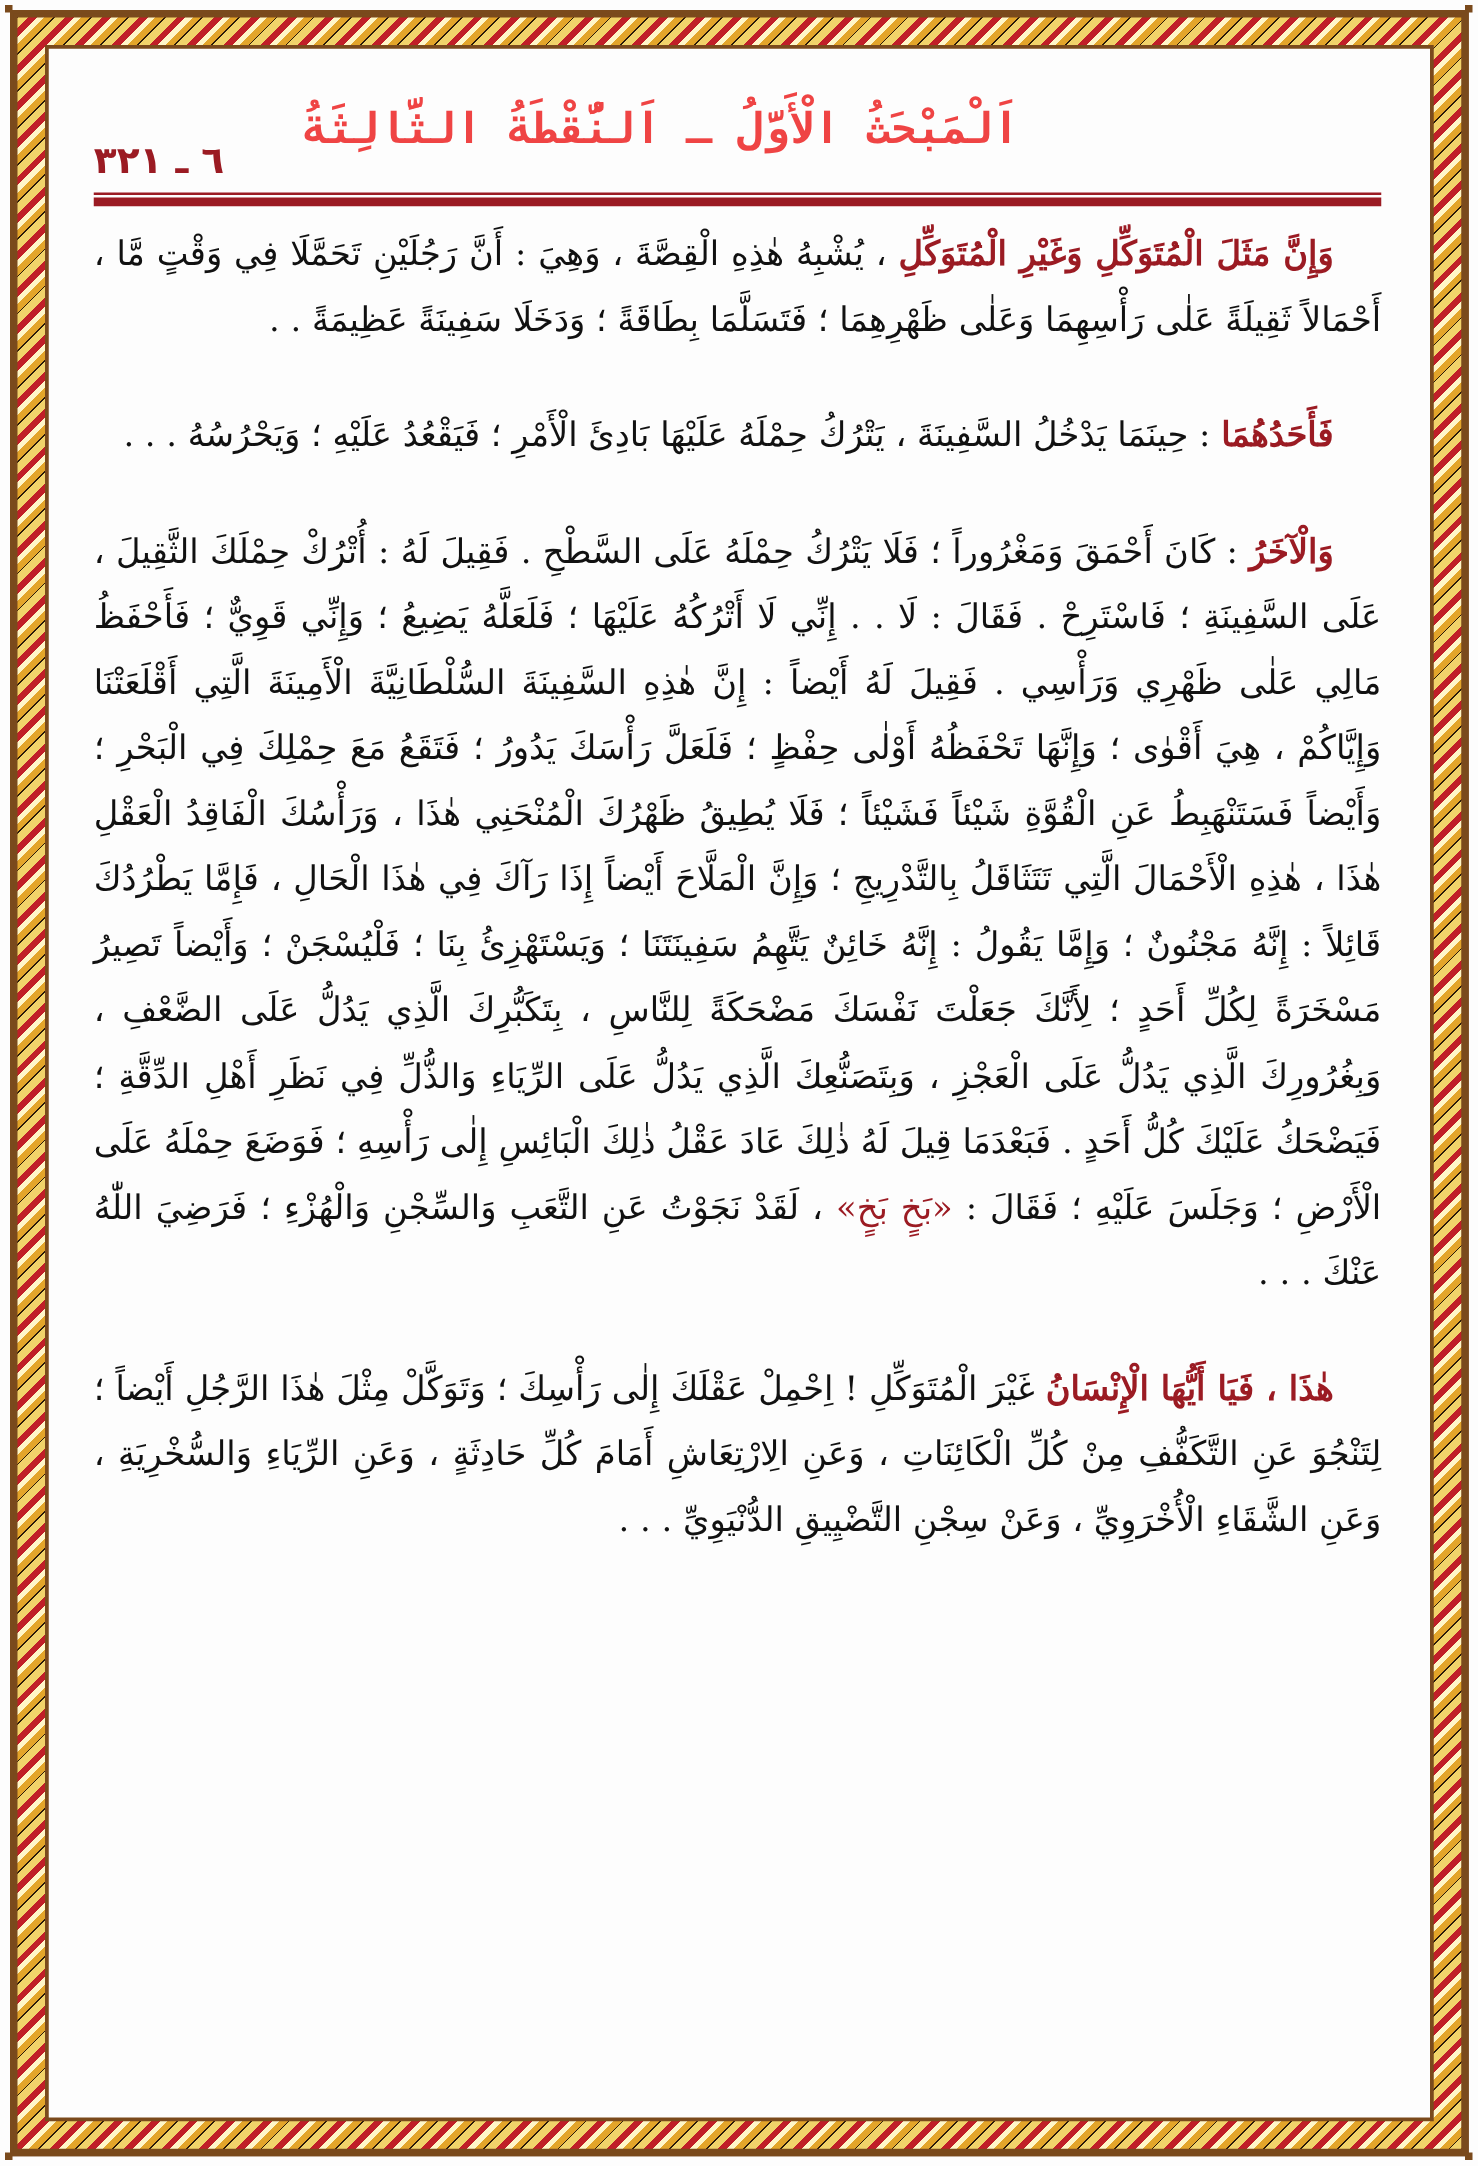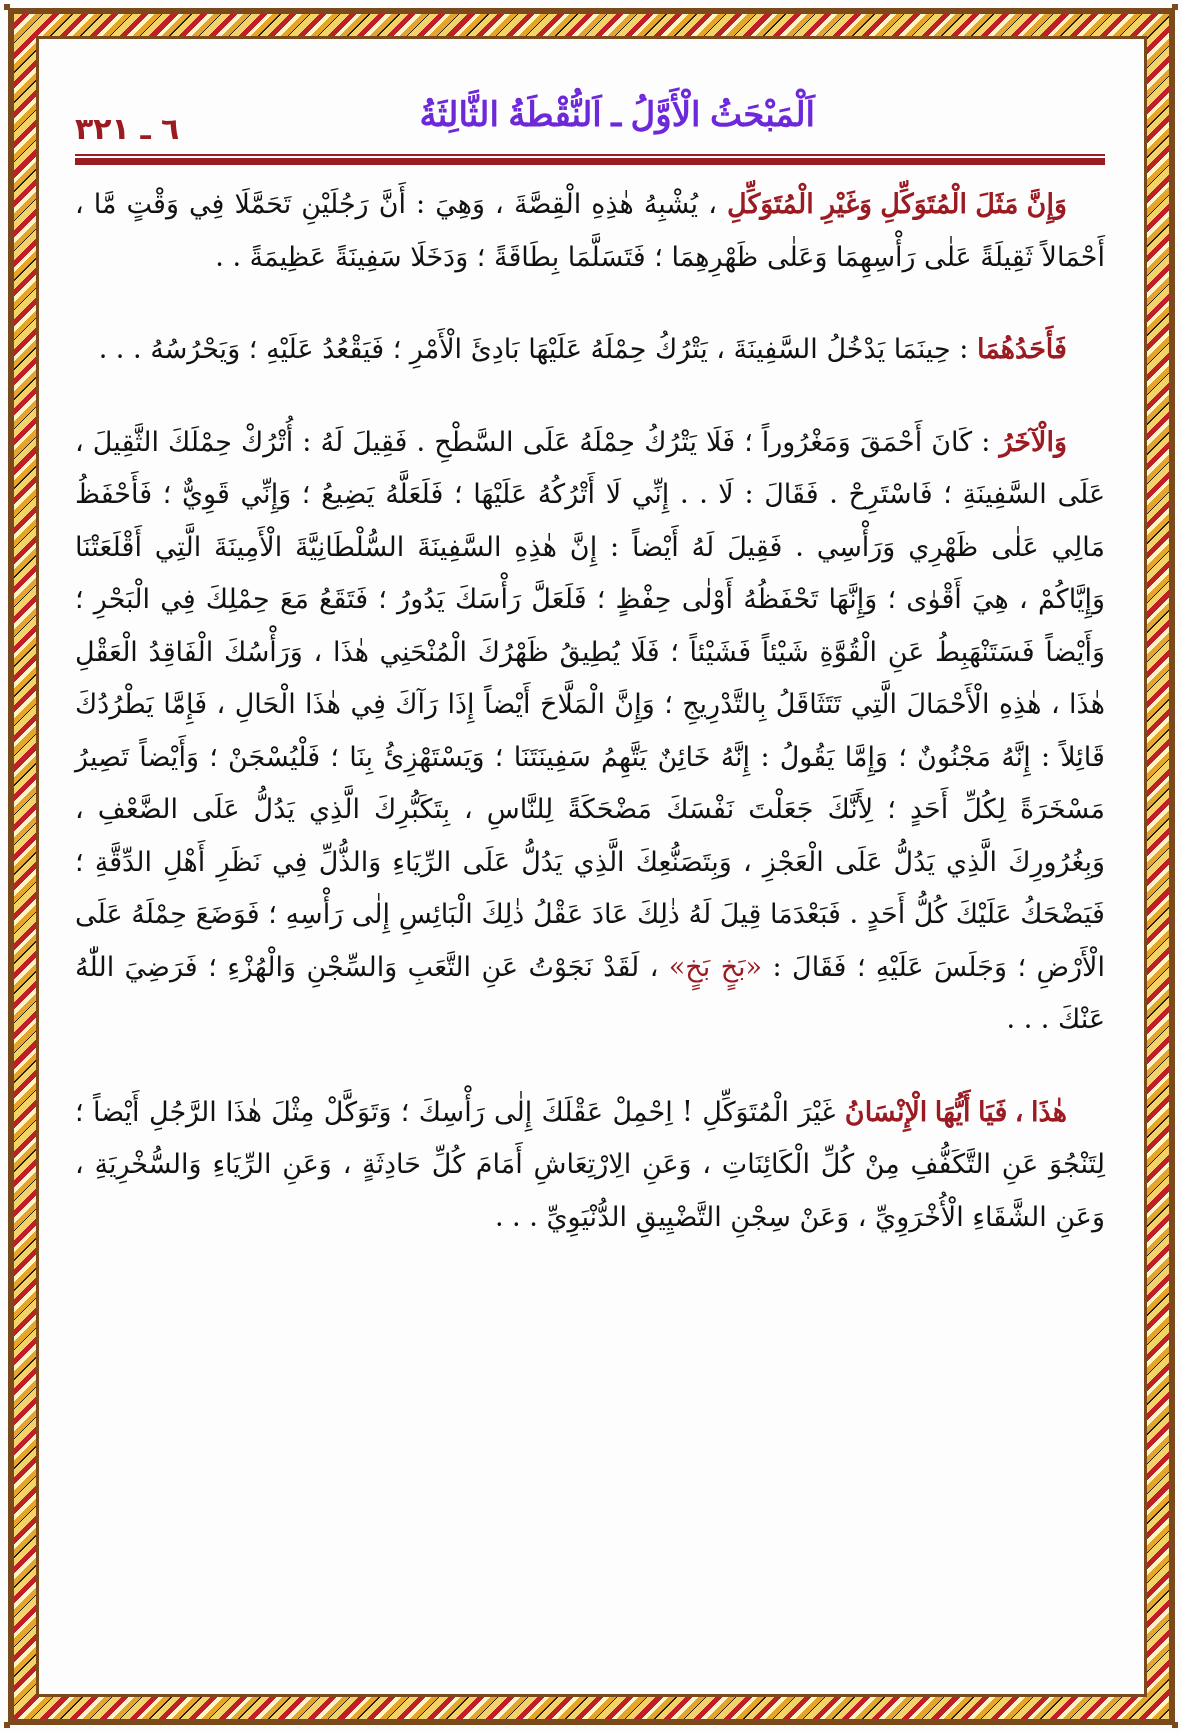--- a/index.html
+++ b/index.html
@@ -37,23 +37,23 @@
     position: absolute; width: 6px; height: 6px; background: #7a4a1c;
   }
 
   
   .header {
     position: absolute;
     left: 75px; width: 1030px; top: 82px; height: 60px;
     direction: rtl;
   }
   .header-title {
-    position: absolute; right: 290px; top: 12px;
-    color: #6d28d9; font-weight: bold; font-size: 34px;
-    font-family: Liberation Sans, sans-serif;
+    position: absolute; right: 290px; top: 1px;
+    color: #ef4444; font-weight: bold; font-size: 34px;
+    font-family: Liberation Mono, monospace;
     white-space: nowrap;
   }
   .header-page {
     position: absolute; left: 0; top: 2px;
     color: #9b1b23; font-weight: bold; font-size: 30px;
     font-family: "DejaVu Sans", sans-serif;
     direction: rtl; white-space: nowrap; margin-top: 27px;
   }
   .divider-thin {
     position: absolute; left: 75px; width: 1030px; top: 154px; height: 2px;
@@ -70,21 +70,21 @@
     left: 75px; width: 1030px; top: 178px;
     direction: rtl;
     text-align: justify;
     text-align-last: right;
     color: #111;
     font-size: 27px;
     line-height: 52.5px;
   }
   .para { margin: 0 0 40px 0; text-indent: 0; }
   .para.indent { text-indent: 38px; }
-  .red { color: #9b1b23; font-weight: bold; font-family: Liberation Serif, serif; }
+  .red { color: #9b1b23; font-weight: bold; }
   .red-plain { color: #9b1b23; margin-top: 27px; }
 </style>
 </head>
 <body>
 
 <div class="frame">
   <div class="chain">
     <div class="chain-inner">
       <div class="paper"></div>
     </div>

